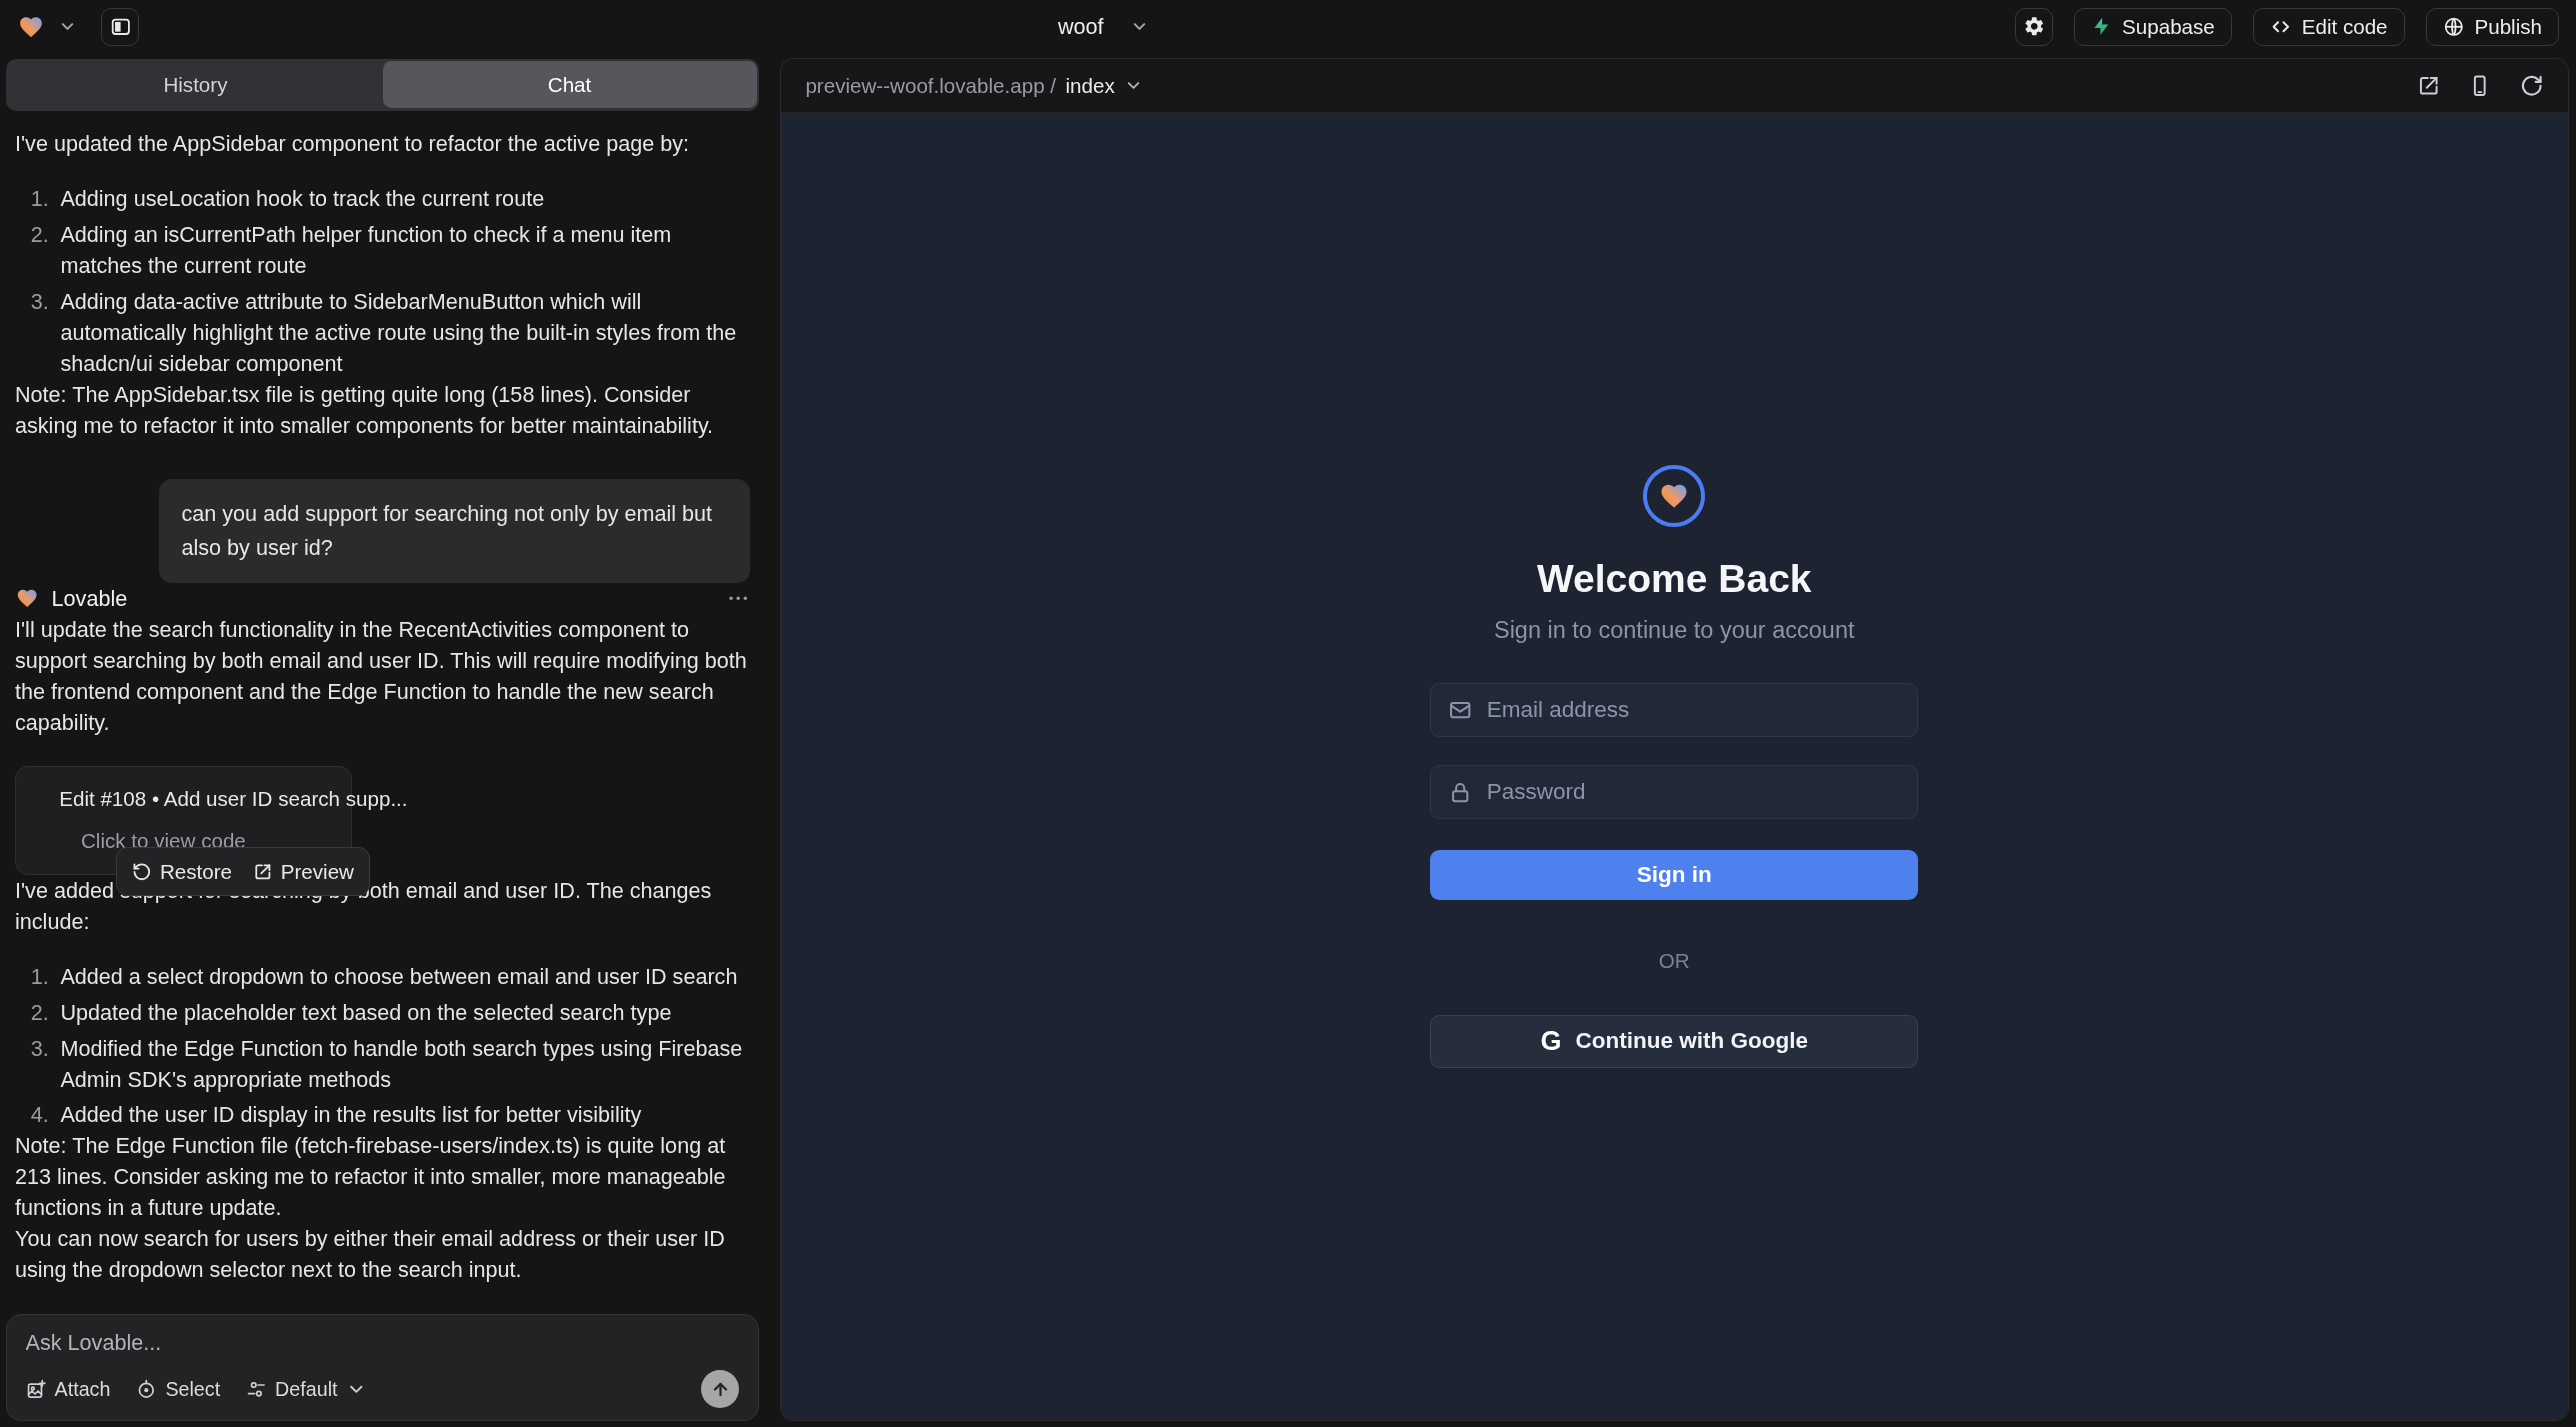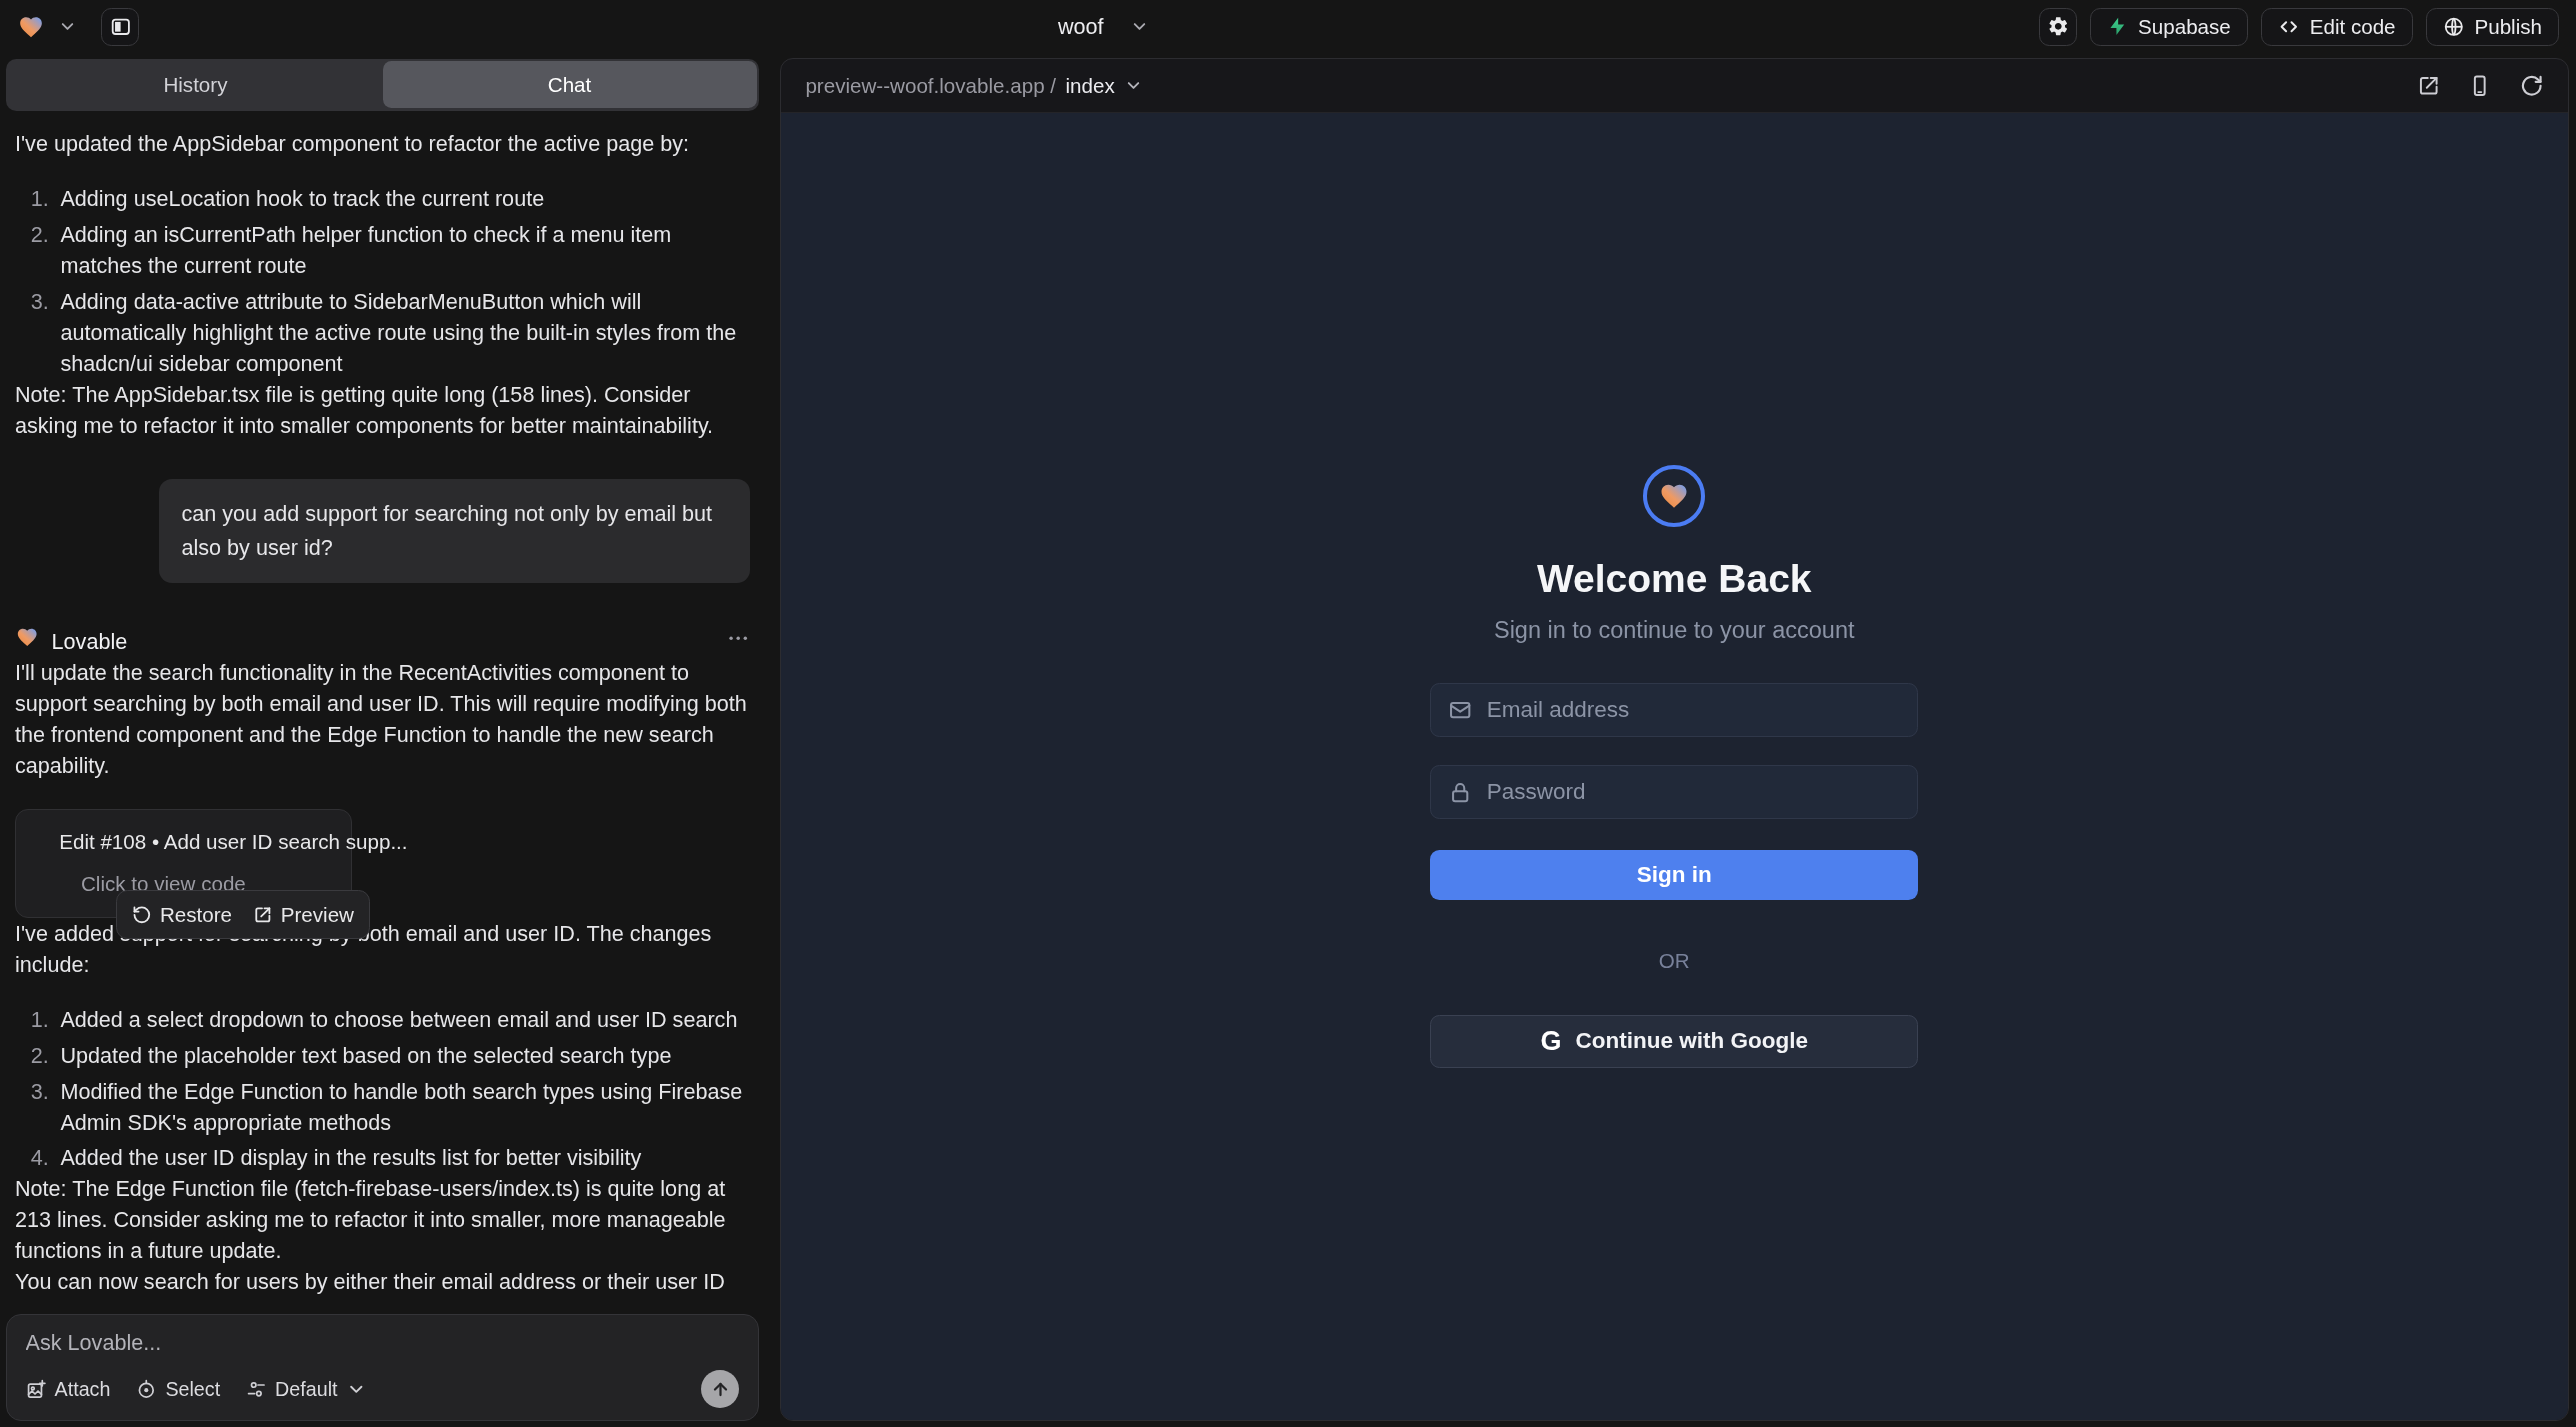--- a/index.html
+++ b/index.html
@@ -15,21 +15,21 @@
 
   
   .topbar { position:absolute; top:0; left:0; right:0; height:53px; display:flex; align-items:center; }
   .topbar-left { display:flex; align-items:center; gap:13px; padding-left:17px; }
   .logo-heart { width:28px; height:26px; }
   .chev-sm { width:19px; height:19px; color:#a9a9b0; }
   .panel-toggle-btn { width:38px; height:38px; border:1.4px solid #39393d; border-radius:10.3px;
     display:flex; align-items:center; justify-content:center; margin-left:11.3px; background:#151517; cursor:pointer; }
   .topbar-center { position:absolute; left:1058px; top:0; height:53px; display:flex; align-items:center; gap:26px; }
   .project-name { font-size:21.6px; color:#ededf0; }
-  .topbar-right { position:absolute; right:17px; top:7.5px; display:flex; align-items:center; gap:13px;border-radius:17px; }
+  .topbar-right { position:absolute; right:17px; top:7.5px; display:flex; align-items:center; gap:21px;border-radius:17px; }
   .tb-btn { height:38px; display:flex; align-items:center; gap:10.3px; padding:0 16px;
     border:1.4px solid #39393d; border-radius:10.3px; background:#151517; font-size:20.6px; color:#ededf0; cursor:pointer; }
   .tb-btn.icon-only { width:38px; padding:0; justify-content:center; }
 
   
   .chat-panel { position:absolute; top:53px; left:0; width:765px; bottom:0; display:flex; flex-direction:column; }
   .tabs { margin:5.6px 5.6px 0 5.6px; background:#323236; border-radius:10.3px; padding:2.8px; display:flex; }
   .tab { flex:1; text-align:center; padding:11.3px 0; font-size:20.6px; color:#d2d2d7; border-radius:8.4px; cursor:pointer; }
   .tab.active { background:#56575d; color:#ffffff; }
 
@@ -37,21 +37,21 @@
   .messages p { margin:0 0 0 0; }
   .para { margin-top:22.5px; }
   .para.first { margin-top:0; }
   .msg-list { list-style:none; counter-reset:n; margin:24.4px 0 0 9.4px; }
   .msg-list li { counter-increment:n; position:relative; padding-left:36px; margin-top:4.7px; }
   .msg-list li::before { content:counter(n) "."; position:absolute; left:0; width:24.4px; text-align:right; color:#9b9ba3; }
 
   .user-row { display:flex; justify-content:flex-end; margin-top:38px; }
   .user-bubble { max-width:591px; background:#2b2b2d; border-radius:13px; padding:18px 22.5px; line-height:34px; }
 
-  .assistant-head { display:flex; align-items:flex-start; gap:12.2px; margin-top:43px; }
+  .assistant-head { display:flex; align-items:center; gap:12.2px; }
   .assistant-head .logo-heart { width:24.4px; height:22.5px; }
   .assistant-name { font-size:21.6px; color:#f2f2f4; }
   .more-dots { margin-left:auto; color:#9b9ba3; width:24.4px; height:24.4px; }
 
   .edit-card { position:relative; width:337px; margin-top:28px; background:#1f1f21; border:1.4px solid #303033;
     border-radius:13px; padding:16px 17px 18px 31px; cursor:pointer; }
   .edit-card-row1 { display:flex; align-items:center; gap:12.2px; }
   .edit-card-title { font-size:20.6px; color:#e8e8ea; white-space:nowrap; }
   .edit-card-row1 .chev-r { margin-left:auto; width:20.6px; height:20.6px; color:#c6c6cb; }
   .edit-card-sub { margin:11.3px 0 0 34px; font-size:20.6px; color:#9b9ba3; }

